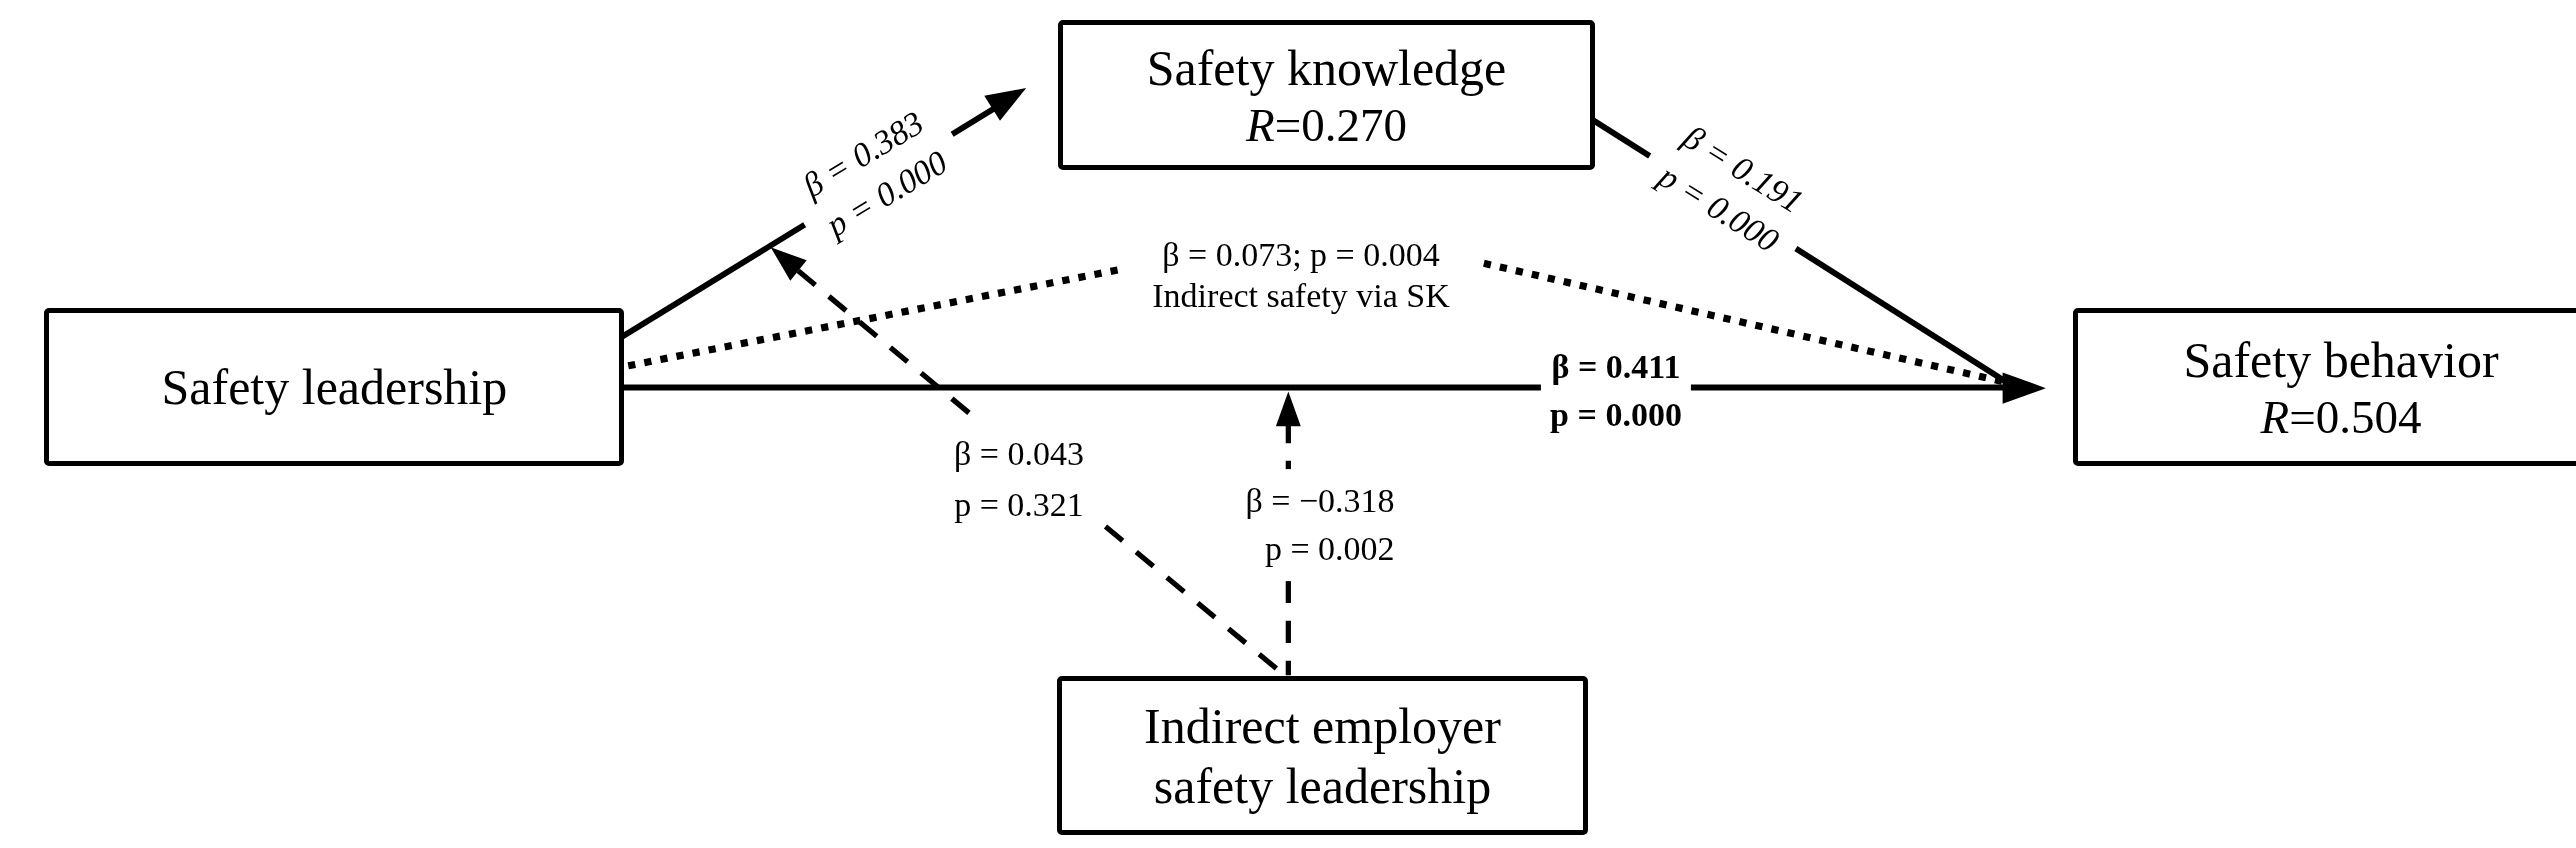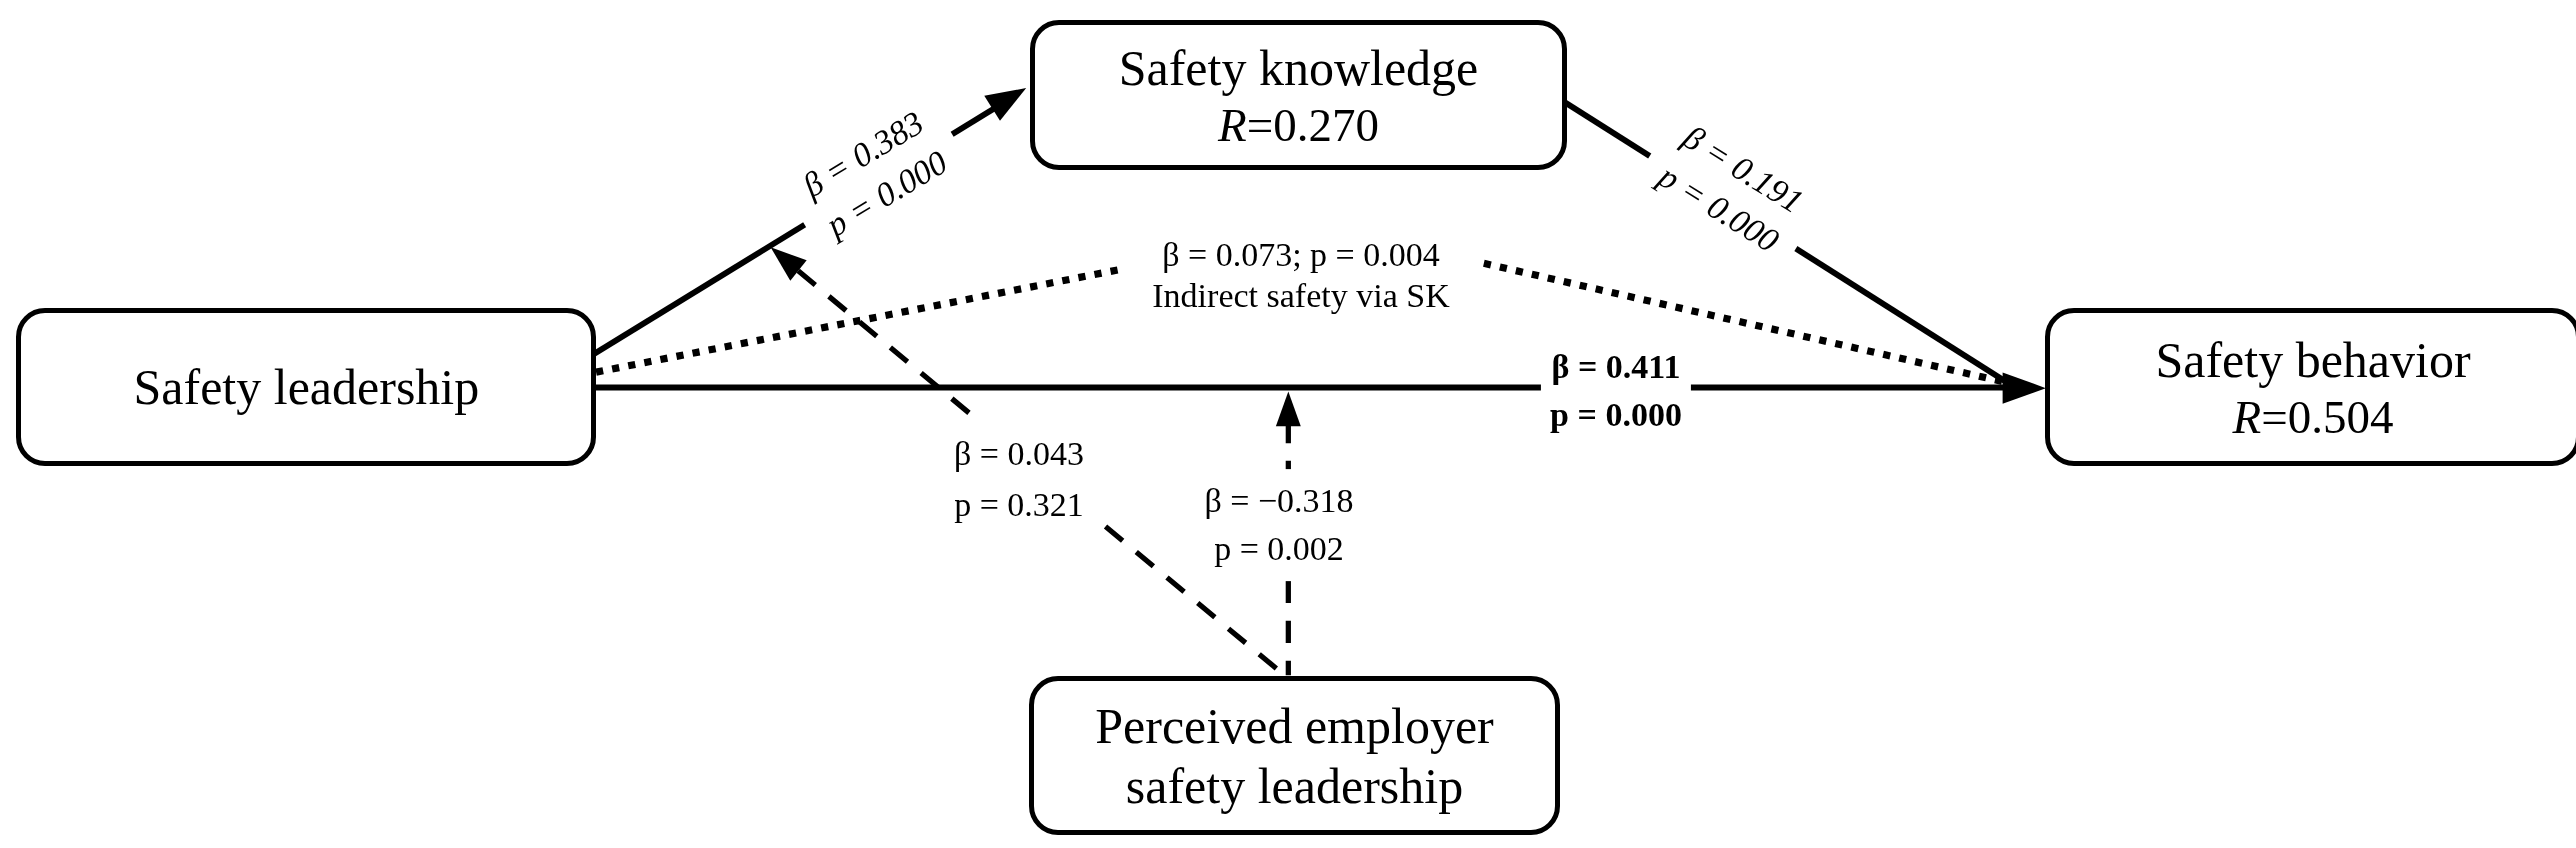--- a/index.html
+++ b/index.html
@@ -9,23 +9,24 @@
     background:#ffffff;
     font-family:"Liberation Serif", serif;
     color:#000;
     overflow:hidden;
   }
   svg.links{position:absolute;left:0;top:0;z-index:1;}
 
   
   .node{
     position:absolute;z-index:2;box-sizing:border-box;
-    background:#ffffff;border:5.9px solid #000;border-radius:29px;
+    background:#ffffff;border:5.9px solid #000;border-radius:5px;
     display:flex;flex-direction:column;align-items:center;justify-content:center;
     text-align:center;
+    margin-left:28px;
   }
   .node .title{font-size:50px;line-height:60px;white-space:nowrap;}
   .node .rline{font-size:47px;line-height:54px;white-space:nowrap;}
   .node .rline .it{font-style:italic;}
 
   #node-sl{left:16.4px;top:308px;width:580px;height:158px;}
   #node-sk{left:1030px;top:19.7px;width:537px;height:150px;}
   #node-sb{left:2045px;top:308px;width:536px;height:158px;}
   #node-peso{left:1029px;top:676px;width:531px;height:159px;}
 
@@ -41,21 +42,21 @@
     font-style:italic;
   }
   #label-sk-sb{
     left:1731px;top:189px;padding:3.9px 19.7px;line-height:46px;
     transform:translate(-50%,-50%) rotate(32deg);
     font-style:italic;
   }
   #label-indirect{left:1301px;top:275px;padding:6.6px 27.5px;line-height:41px;}
   #label-direct{left:1616px;top:391px;padding:2.6px 9.2px;font-weight:bold;}
   #label-mod-sk{left:1019px;top:479px;padding:7.9px 17px;line-height:51px;}
-  #label-mod-sb{left:1279px;top:525px;padding:7.9px 15.7px;}
+  #label-mod-sb{left:1320px;top:525px;padding:7.9px 15.7px;text-align:right;}
 </style>
 </head>
 <body>
 
 <div class="canvas">
 
   <svg class="links" width="2576" height="849" viewBox="0 0 3931 1295">
 
     <line x1="828" y1="588" x2="1532" y2="156" stroke="#000" stroke-width="9"></line>
     <polygon points="1566,134 1526,184 1502,146" fill="#000"></polygon>
@@ -84,21 +85,21 @@
     <div class="title">Safety knowledge</div>
     <div class="rline"><span class="it">R</span><span>=0.270</span></div>
   </div>
 
   <div class="node" id="node-sb">
     <div class="title">Safety behavior</div>
     <div class="rline"><span class="it">R</span><span>=0.504</span></div>
   </div>
 
   <div class="node" id="node-peso">
-    <div class="title">Perceived employer</div>
+    <div class="title">Indirect employer</div>
     <div class="title">safety leadership</div>
   </div>
 
   <div class="plabel" id="label-sl-sk">
     <div>β = 0.383</div>
     <div>p = 0.000</div>
   </div>
 
   <div class="plabel" id="label-sk-sb">
     <div>β = 0.191</div>

